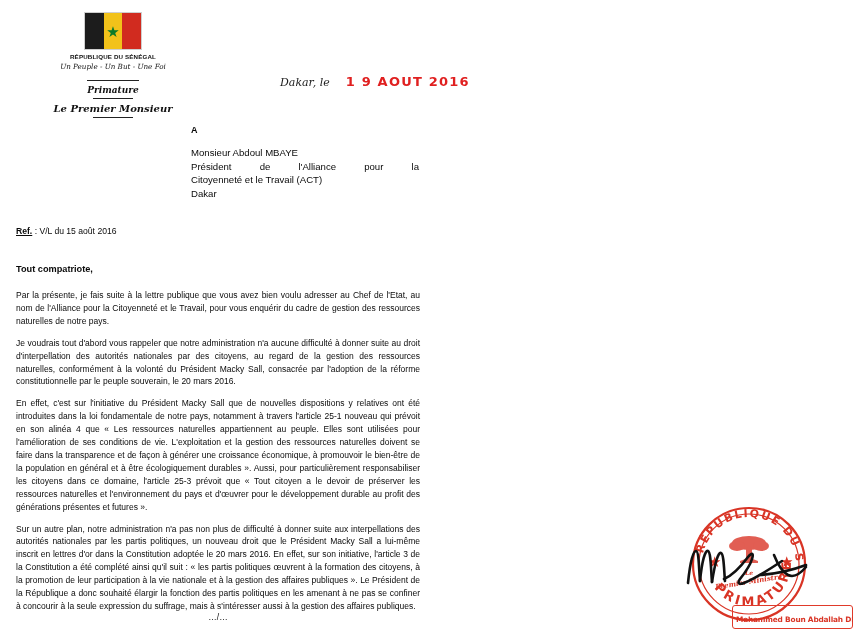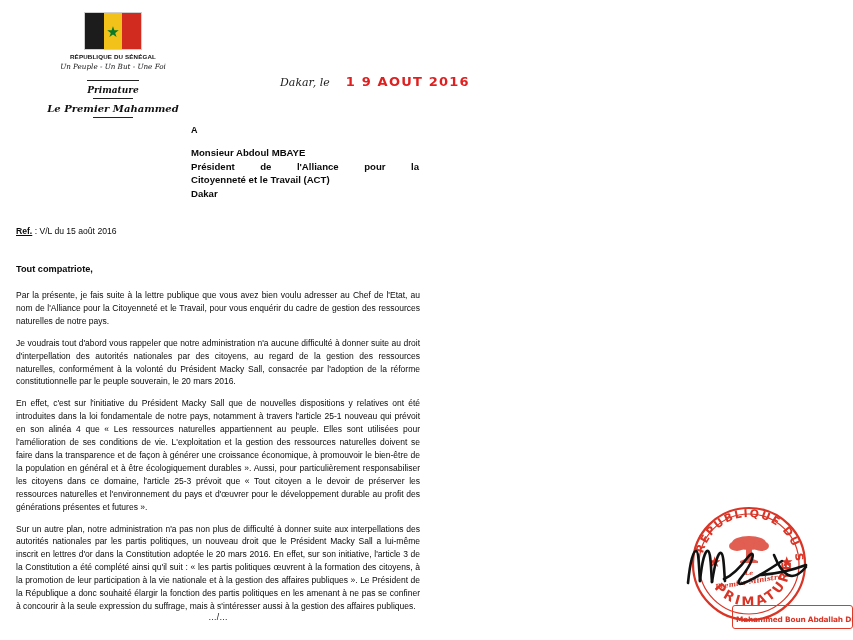--- a/index.html
+++ b/index.html
@@ -130,21 +130,21 @@
     position: absolute;
     left: 183px; top: 125px;
     font-size: 9px;
     font-weight: 700;
   }
   .addr {
     position: absolute;
     left: 183px; top: 146px;
     width: 228px;
     font-size: 9.6px;
-    font-weight: 700;
+    font-weight: 400;
     line-height: 1.42;
   }
   .addr .justify {
     text-align: justify;
     text-align-last: justify;
   }
 
   .refline {
     position: absolute;
     left: 8px; top: 226px;
@@ -232,21 +232,21 @@
         <div class="band" style="background:#1c1c1c"></div>
         <div class="band" style="background:#f2c21a"></div>
         <div class="band" style="background:#d12b1f"></div>
         <div class="star">★</div>
       </div>
       <div class="lh-country">RÉPUBLIQUE DU SÉNÉGAL</div>
       <div class="lh-motto">Un Peuple - Un But - Une Foi</div>
       <div class="lh-rule"></div>
       <div class="lh-primature">Primature</div>
       <div class="lh-rule short"></div>
-      <div class="lh-pm">Le Premier Mahammed</div>
+      <div class="lh-pm">Le Premier Monsieur</div>
       <div class="lh-rule short"></div>
     </div>
 
 
     <div class="date-line">
       <span class="date-label">Dakar, le</span><span class="date-value">1 9 AOUT 2016</span>
     </div>
 
     <div class="addr-a">A</div>
 

